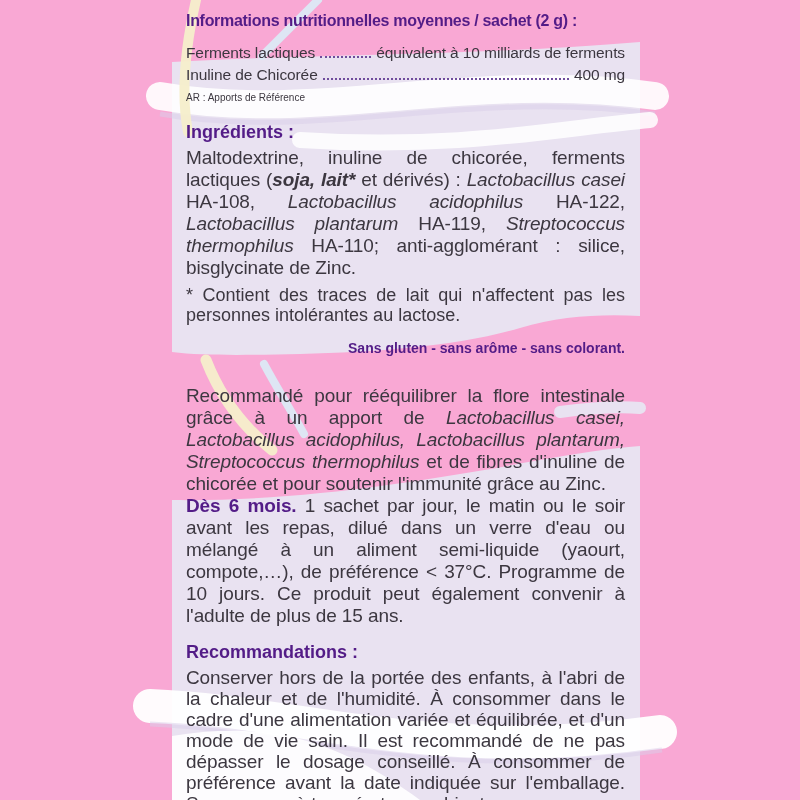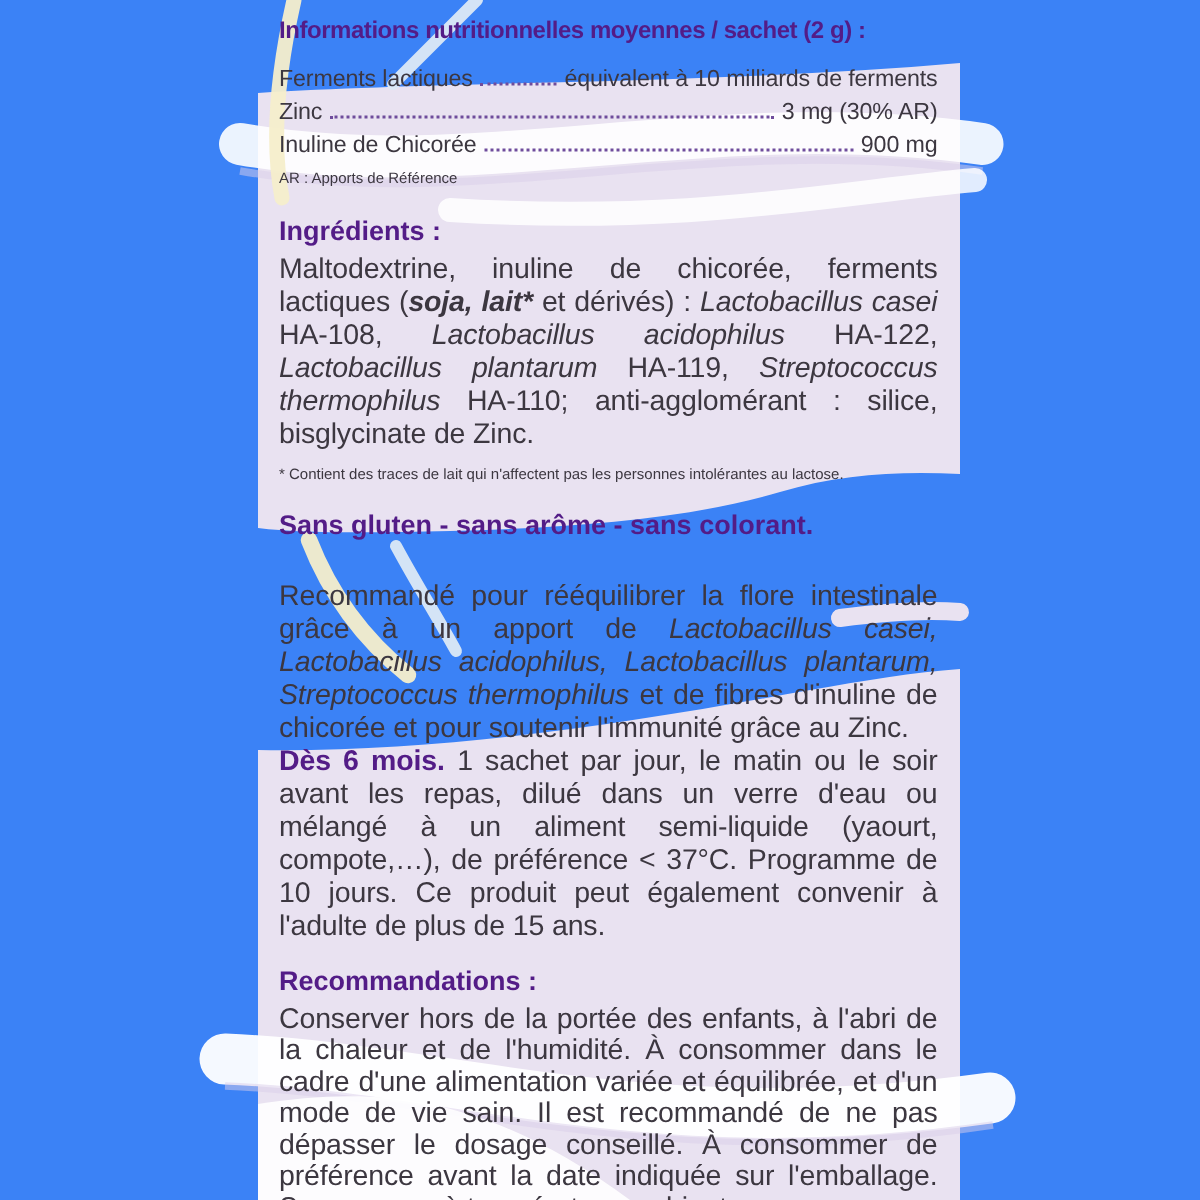--- a/index.html
+++ b/index.html
@@ -1,36 +1,36 @@
 <!DOCTYPE html>
 <html><head>
 <meta charset="utf-8">
 <style>
   html,body{margin:0;padding:0;background:#ffffff;}
   .page{
-    position:relative;width:800px;height:800px;background:#3b82f6;
+    position:relative;width:800px;height:800px;background:#f9a8d4;
     font-family:"Liberation Sans",sans-serif;overflow:hidden;
   }
   .bg{position:absolute;left:0;top:0;width:800px;height:800px;}
   .column{
     position:absolute;left:172px;top:0;width:468px;height:800px;
     padding:10px 15px 0 14px;box-sizing:border-box;color:#3c3740;
   }
   .h1{
     font-size:16px;font-weight:bold;color:#531c87;margin:2px 0 12px 0;
     white-space:nowrap;letter-spacing:-0.3px;
   }
   .nut-row{display:flex;align-items:baseline;font-size:15.5px;line-height:22px;letter-spacing:-0.1px;}
   .nut-label,.nut-value{white-space:nowrap;}
   .dots{flex:1 1 auto;min-width:12px;border-bottom:2px dotted #6f4c9c;margin:0 5px 4px 5px;}
   .ar-note{font-size:10px;line-height:18px;margin-top:3px;}
   .h2{font-size:18px;line-height:22px;font-weight:bold;color:#531c87;margin:14px 0 4px 0;}
   .para{margin:0;font-size:19px;line-height:22px;text-align:justify;letter-spacing:-0.1px;}
-  .footnote{margin:6px 0 0 0;font-size:10px;line-height:20px;text-align:justify;}
-  .claims{margin-top:12px;font-size:18px;}
+  .footnote{margin:6px 0 0 0;font-size:18px;line-height:20px;text-align:justify;}
+  .claims{margin-top:12px;font-size:14px;text-align:right;}
   .desc{margin-top:26px;}
   .reco-para{line-height:21px;}
   .it{font-style:italic;}
   .bd{font-weight:bold;}
   .lead{color:#531c87;font-weight:bold;margin-top:16px;}
 </style>
 </head>
 <body>
 
 <div class="page">
@@ -62,28 +62,23 @@
 
     <div class="h1">Informations nutritionnelles moyennes / sachet (2 g) :</div>
 
     <div>
       <div class="nut-row">
         <span class="nut-label">Ferments lactiques</span>
         <span class="dots"></span>
         <span class="nut-value">équivalent à 10 milliards de ferments</span>
       </div>
       <div class="nut-row">
-        <span class="nut-label">Zinc</span>
-        <span class="dots"></span>
-        <span class="nut-value">3 mg (30% AR)</span>
-      </div>
-      <div class="nut-row">
         <span class="nut-label">Inuline de Chicorée</span>
         <span class="dots"></span>
-        <span class="nut-value">900 mg</span>
+        <span class="nut-value">400 mg</span>
       </div>
     </div>
 
     <div class="ar-note">AR : Apports de Référence</div>
 
     <div class="h2">Ingrédients :</div>
     <p class="para"><span>Maltodextrine, inuline de chicorée, ferments lactiques (</span><span class="it bd">soja, lait*</span><span> et dérivés) : </span><span class="it">Lactobacillus casei</span><span> HA-108, </span><span class="it">Lactobacillus acidophilus</span><span> HA-122, </span><span class="it">Lactobacillus plantarum</span><span> HA-119, </span><span class="it">Streptococcus thermophilus</span><span> HA-110; anti-agglomérant : silice, bisglycinate de Zinc.</span></p>
     <p class="footnote">* Contient des traces de lait qui n'affectent pas les personnes intolérantes au lactose.</p>
 
     <div class="h2 claims">Sans gluten - sans arôme - sans colorant.</div>

